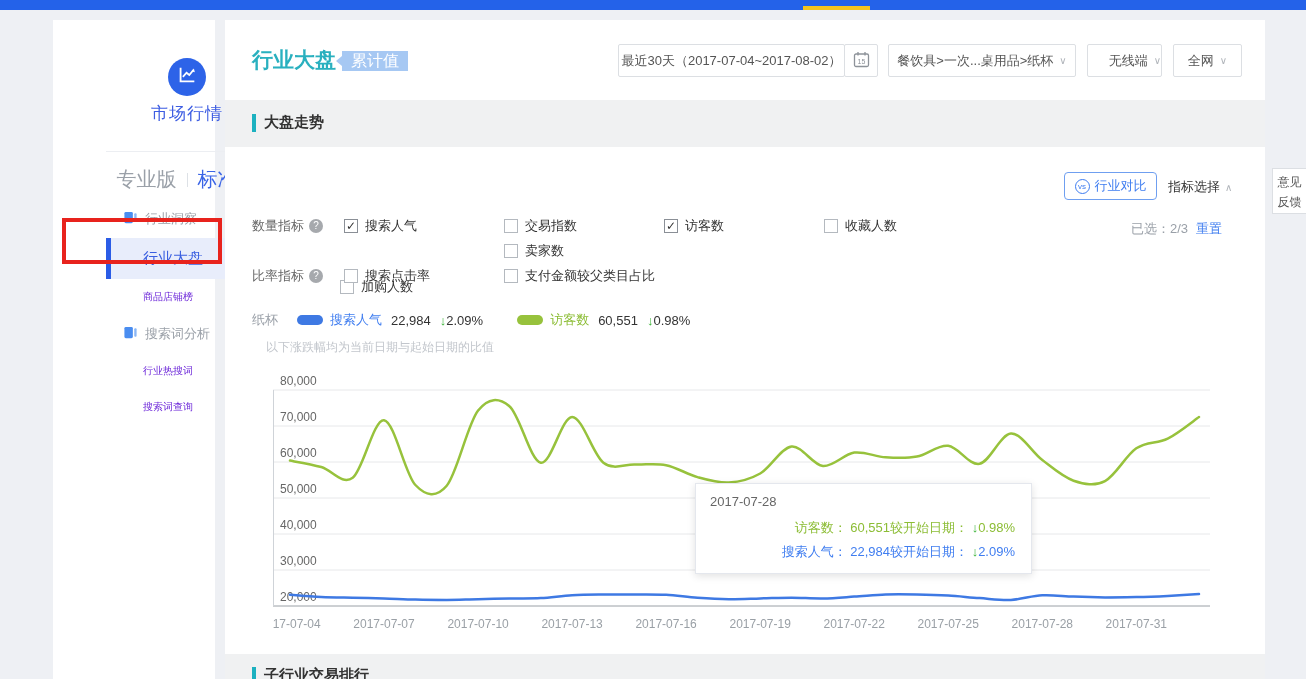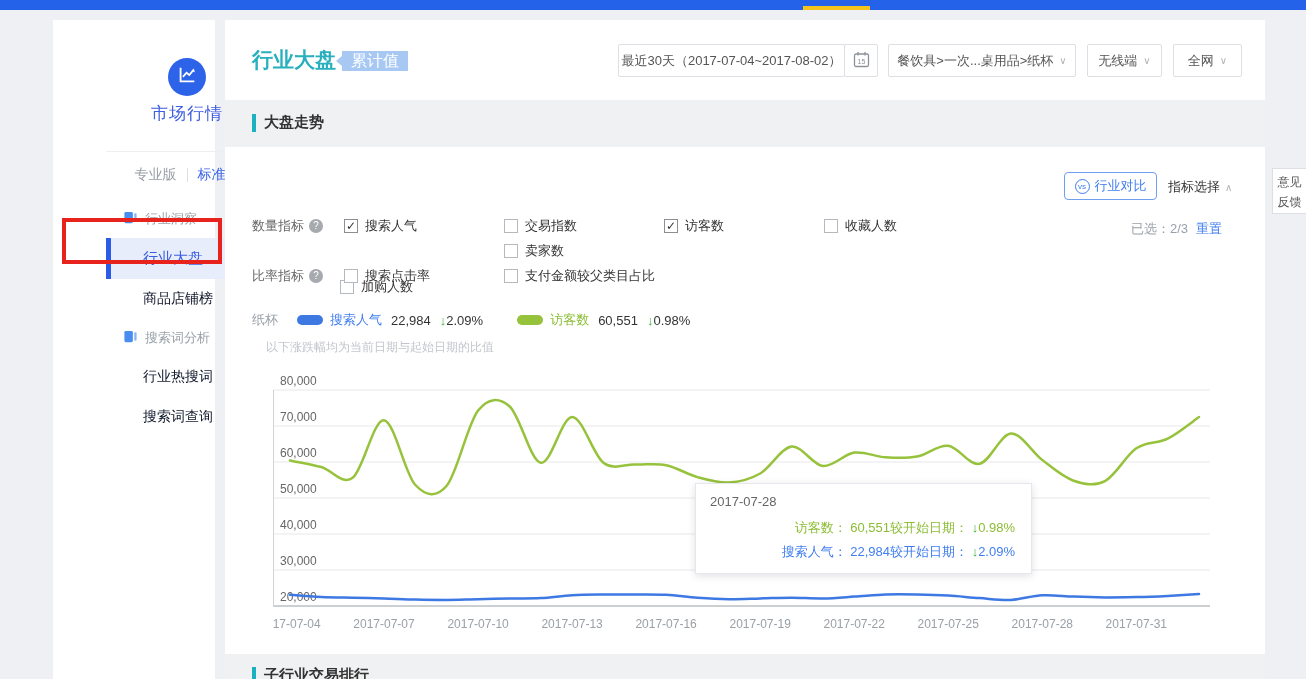--- a/index.html
+++ b/index.html
@@ -13,40 +13,40 @@
   #topbar-active { left:803px; top:6px; width:67px; height:4px; background:#f6c51d; }
 
   
   #sidebar { left:53px; top:20px; width:162px; height:659px; background:#fff; }
   #main { left:225px; top:20px; width:1040px; height:659px; background:#fff; }
 
   
   #logo { left:115px; top:38px; width:38px; height:38px; border-radius:50%; background:#2d63e8; display:flex; align-items:center; justify-content:center; }
   #app-name { left:53px; top:82px; width:162px; text-align:center; font-size:17px; color:#3d5de2; letter-spacing:1px; }
   #sb-divider { left:53px; top:131px; width:162px; height:1px; background:#eceef2; }
-  #sb-tabs { left:53px; top:146px; width:162px; display:flex; justify-content:center; align-items:center; font-size:14px; }
+  #sb-tabs { left:53px; top:146px; width:162px; display:flex; justify-content:center; align-items:center; font-size:20px; }
   #sb-tabs .tab { padding:0 10px; color:#9aa0a8; cursor:pointer; }
   #sb-tabs .tab.on { color:#3a64e6; }
   #sb-tabs .vsep { width:1px; height:14px; background:#dde1e6; }
   #sidebar-menu { left:53px; top:180px; width:162px; }
   .menu-section { display:flex; align-items:center; gap:7px; padding:10px 0 10px 17px; font-size:13px; color:#9aa0a8; }
-  .menu-item { padding:11px 0 11px 37px; font-size:14px; color:#0f172a; cursor:pointer; position:relative; }
+  .menu-item { padding:11px 0 11px 37px; font-size:10px; color:#6d28d9; cursor:pointer; position:relative; }
   .menu-item.active { background:#e8edfb; color:#3a5fe0; font-size:15px; }
   .menu-item.active::before { content:""; position:absolute; left:0; top:0; bottom:0; width:5px; background:#2b5ce6; }
   #annotation-red-box { left:62px; top:218px; width:160px; height:46px; border:4px solid #e8231d; z-index:30; pointer-events:none; }
 
   
   #page-title { left:252px; top:46px; font-size:21px; font-weight:bold; color:#29b0bf; }
   #title-badge { left:342px; top:51px; height:20px; line-height:20px; padding:0 9px; background:#a6c8f3; color:#fff; font-size:16px; }
   #title-badge::before { content:""; position:absolute; left:-6px; top:5px; border-top:5px solid transparent; border-bottom:5px solid transparent; border-right:6px solid #a6c8f3; }
   .ctrl { height:33px; border:1px solid #dcdfe3; border-radius:2px; background:#fff; display:flex; align-items:center; justify-content:center; font-size:13px; color:#555; cursor:pointer; }
   #date-box { left:618px; top:44px; width:227px; }
   #cal-box { left:844px; top:44px; width:34px; }
   #cat-dd { left:888px; top:44px; width:188px; gap:6px; }
-  #term-dd { left:1087px; top:44px; width:75px; gap:6px; }
+  #term-dd { left:1087px; top:44px; width:75px; gap:6px;justify-content:flex-end; }
   #scope-dd { left:1173px; top:44px; width:69px; gap:6px; }
   .chev { color:#b0b4ba; font-size:10px; }
 
   
   .band { left:225px; width:1040px; background:#f0f1f2; }
   #band-top { top:100px; height:47px; }
   #band-bottom { top:654px; height:25px; }
   .sec-bar { width:4px; height:18px; background:#1cb1c0; }
   .sec-title { font-size:15px; font-weight:bold; color:#333; }
 

